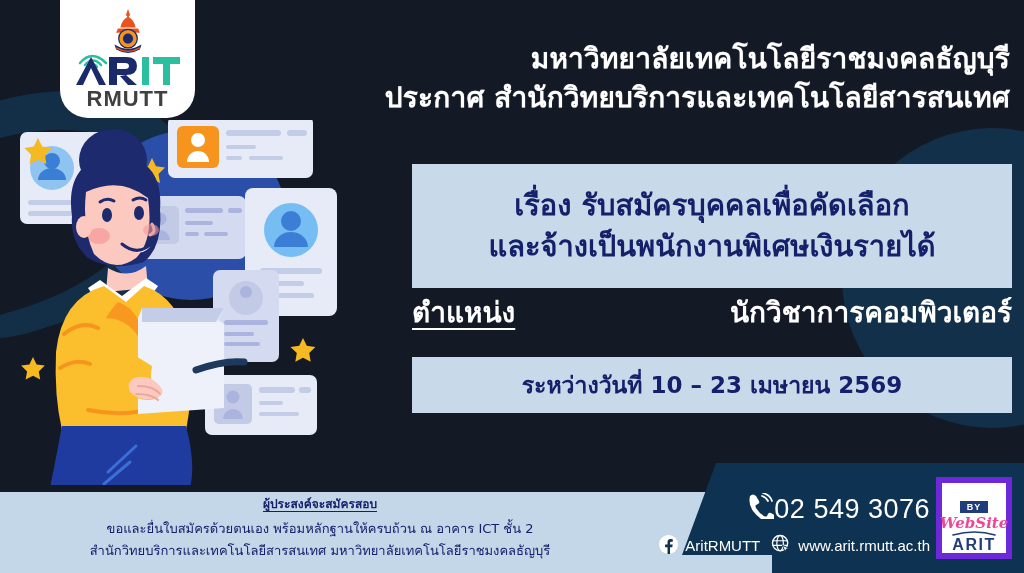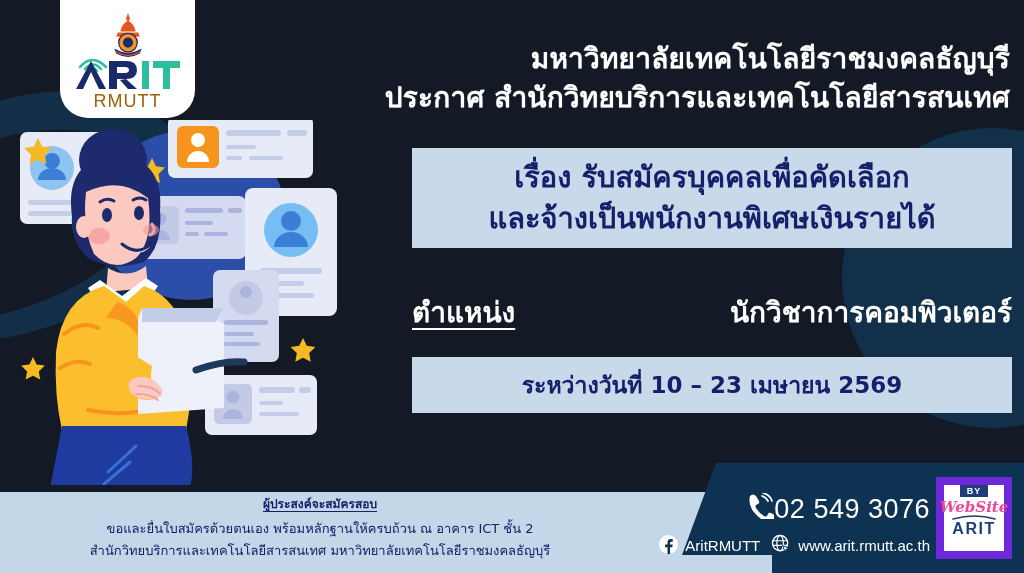--- a/index.html
+++ b/index.html
@@ -36,21 +36,21 @@
   .logo-card{
     position:absolute;left:60px;top:-34px;width:135px;height:152px;
     background:#ffffff;border-radius:0 0 28px 28px;z-index:20;
     display:flex;flex-direction:column;align-items:center;justify-content:flex-end;
     padding-bottom:8px;box-sizing:border-box;
   }
   .crest{width:34px;height:44px;margin-bottom:-4px;}
   .logo-arit{display:flex;align-items:center;justify-content:center;margin-top:-2px;}
   .logo-arit svg{display:block;}
   .logo-rmutt{
-    font-size:18px;font-weight:normal;letter-spacing:1px;color:#a16207;
+    font-size:22px;font-weight:bold;letter-spacing:1px;color:#404040;
     font-family:"Liberation Sans",sans-serif;line-height:1;margin-top:1px;
   }
 
   
   .illus{position:absolute;left:0;top:120px;width:420px;height:365px;z-index:5;}
   .illus svg{display:block;}
 
   
   .header-text{
     position:absolute;left:320px;top:40px;width:690px;z-index:10;
@@ -62,21 +62,21 @@
     letter-spacing:.2px;text-shadow:0 0 1px rgba(255,255,255,.35);
   }
 
   
   .panel{
     position:absolute;background:#c8d9ea;z-index:8;
     display:flex;flex-direction:column;align-items:center;justify-content:center;
     color:#15206b;font-family:"DejaVu Sans","Liberation Sans",sans-serif;
   }
   .panel-subject{
-    left:412px;top:148px;width:600px;height:100px;
+    left:412px;top:164px;width:600px;height:124px;
   }
   .panel-subject .ln{
     font-size:29px;font-weight:bold;line-height:1.42;white-space:nowrap;
   }
   .panel-date{
     left:412px;top:357px;width:600px;height:56px;
   }
   .panel-date .ln{font-size:23px;font-weight:bold;white-space:nowrap;}
 
   .position-row{
@@ -124,22 +124,22 @@
   .contact-phone{
     display:flex;align-items:center;justify-content:flex-end;
     font-size:27px;font-weight:normal;letter-spacing:.5px;margin-bottom:4px;
   }
   .contact-social{
     display:flex;align-items:center;justify-content:flex-end;gap:7px;font-size:15px;margin-top:8px;
   }
   .contact-social .fb-label{margin-right:4px;}
   .badge{
     position:absolute;right:12px;bottom:14px;width:76px;height:82px;z-index:20;
-    background:#ffffff;border:8px solid #6d28d9;box-sizing:border-box;
-    display:flex;flex-direction:column;align-items:center;justify-content:flex-start;
+    background:#ffffff;border:6px solid #6d28d9;box-sizing:border-box;
+    display:flex;flex-direction:column;align-items:center;justify-content:flex-end;
   }
   .badge .by{
     font-size:9px;font-weight:bold;color:#ffffff;background:#1f3d7a;
     padding:1px 7px;letter-spacing:1px;margin-bottom:3px;
   }
   .badge .ws{
     font-size:15px;color:#ec4899;font-style:italic;font-weight:bold;
     font-family:"DejaVu Serif",serif;line-height:1;
   }
   .badge .swash{width:44px;height:6px;}

